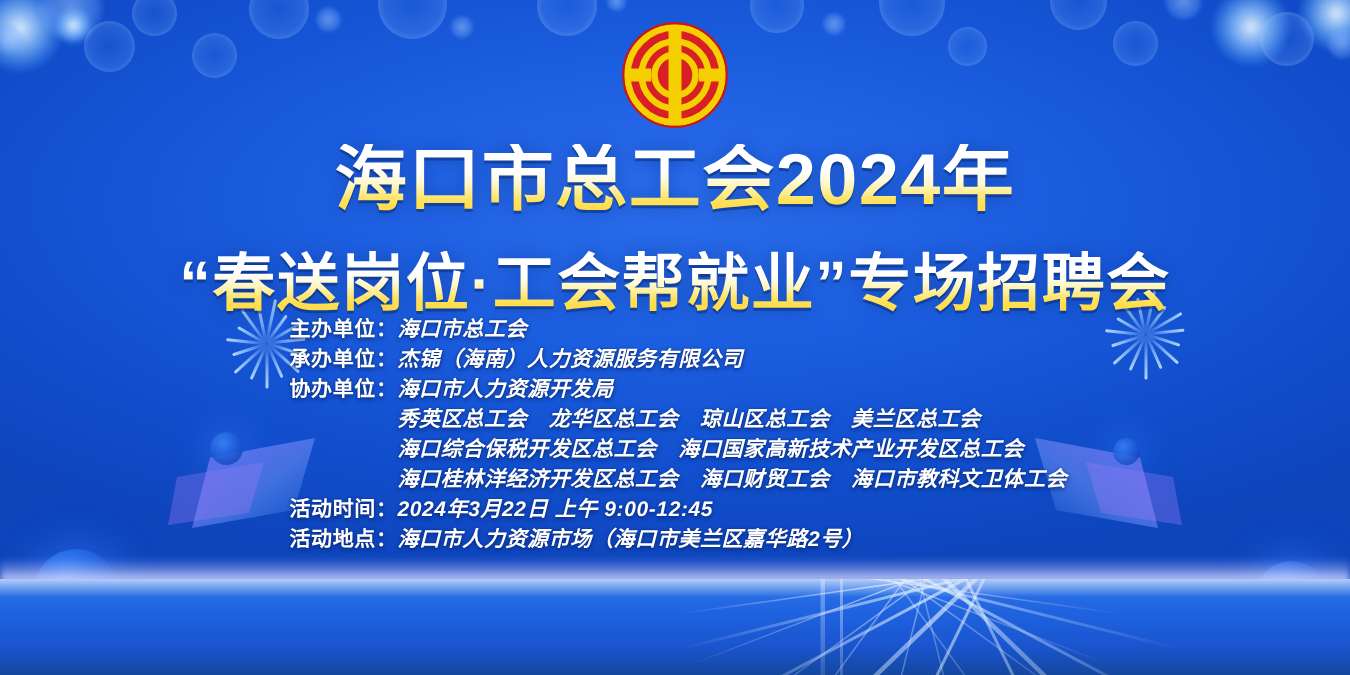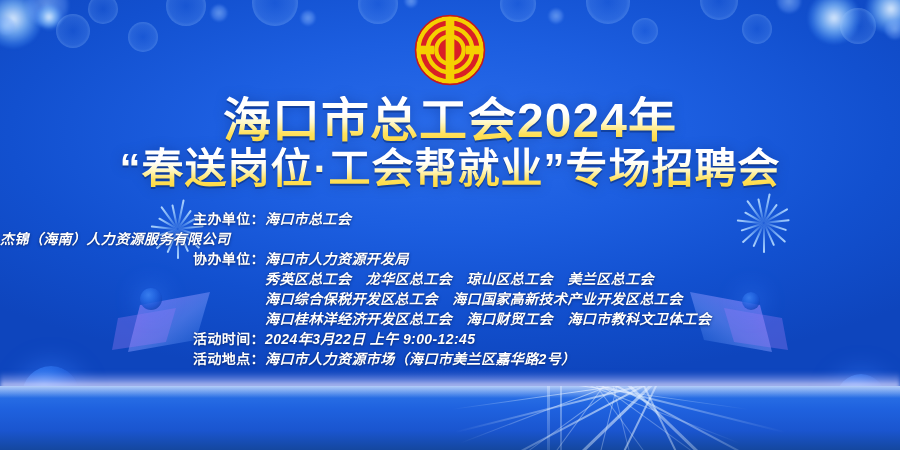--- a/index.html
+++ b/index.html
@@ -106,21 +106,21 @@
     line-height:1.06;
     background:linear-gradient(to bottom,#ffffff 0%,#ffffff 34%,#fff8c8 52%,#ffe15c 74%,#ffd633 100%);
     -webkit-background-clip:text;
     background-clip:text;
     color:transparent;
     -webkit-text-fill-color:transparent;
     filter:drop-shadow(0 2px 0 rgba(10,45,120,.55)) drop-shadow(0 0 6px rgba(10,50,140,.45));
     white-space:nowrap;
   }
   .title-line.l1{font-size:48px;}
-  .title-line.l2{font-size:42px;margin-top:0;}
+  .title-line.l2{font-size:42px;margin-top:20px;}
 
   
   .info{
     position:absolute;left:0;right:0;top:208px;
     z-index:6;
     color:#ffffff;
     font-size:14px;
     font-weight:bold;
     letter-spacing:.4px;
     text-shadow:0 1px 3px rgba(5,35,105,.75), 0 0 1px rgba(5,35,105,.9);
@@ -294,20 +294,21 @@
     <div class="title-line l1">海口市总工会2024年</div>
     <div class="title-line l2">“春送岗位·工会帮就业”专场招聘会</div>
   </div>
 
   <div class="info">
     <div class="info-row">
       <span class="info-label">主办单位：</span>
       <span class="info-value">海口市总工会</span>
     </div>
     <div class="info-row">
+      <span class="info-label">承办单位：</span>
       <span class="info-value">杰锦（海南）人力资源服务有限公司</span>
     </div>
     <div class="info-row">
       <span class="info-label">协办单位：</span>
       <span class="info-value">海口市人力资源开发局</span>
     </div>
     <div class="info-row cont">
       <span class="info-label"></span>
       <span class="info-value">秀英区总工会　龙华区总工会　琼山区总工会　美兰区总工会</span>
     </div>

